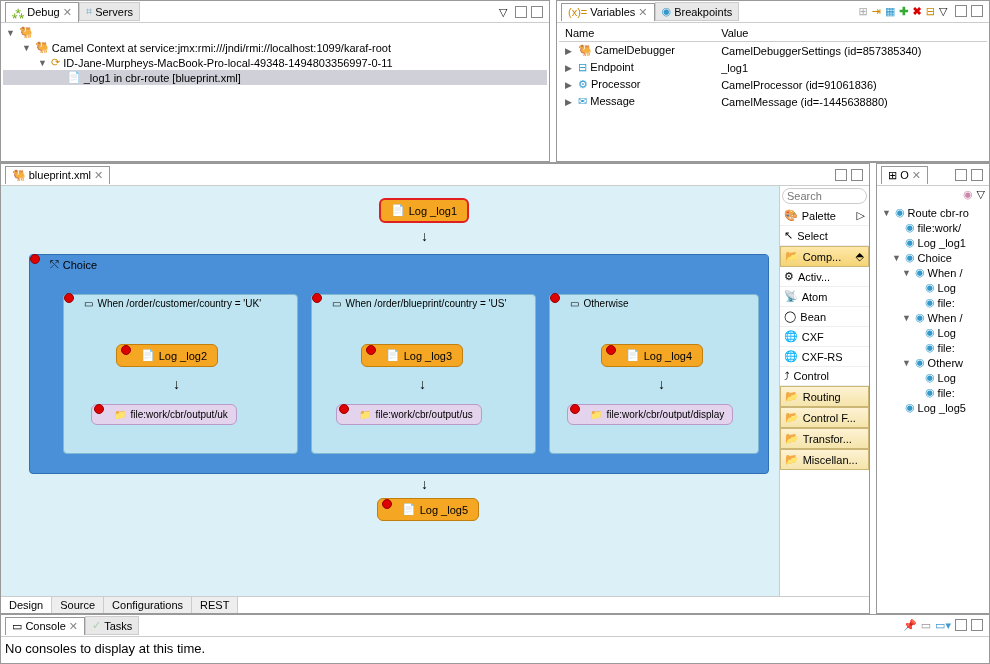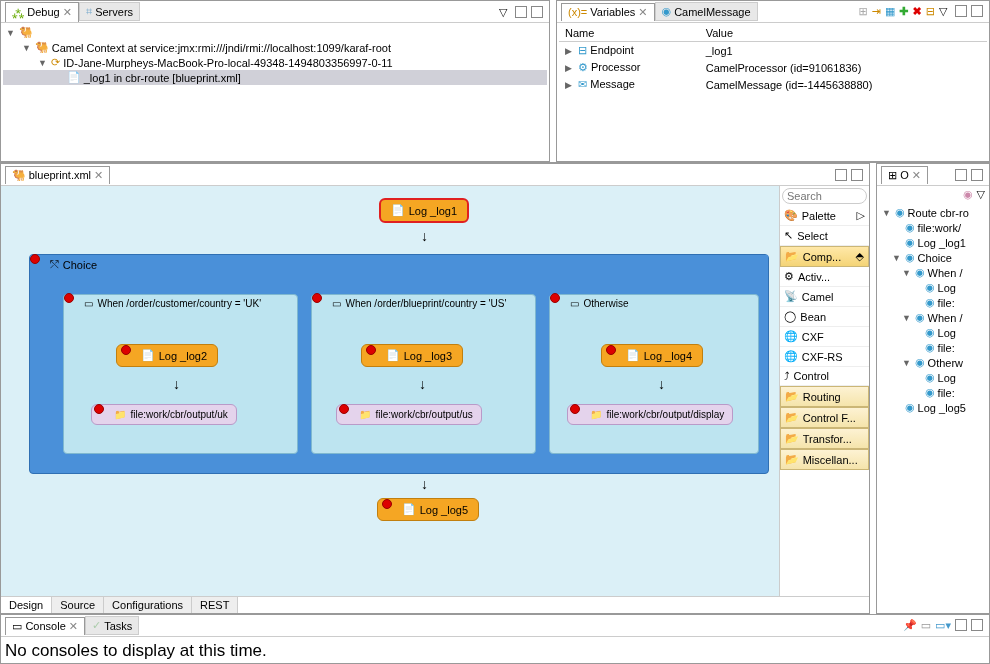--- a/index.html
+++ b/index.html
@@ -49,21 +49,21 @@
 .choice-box { position: absolute; background: #4a90d9; border: 1px solid #2f6fb3; border-radius: 4px; }
 .choice-header { display: flex; align-items: center; gap: 4px; padding: 3px 6px; color: #000; background: #4a90d9; }
 .when-box { position: absolute; background: #bde4f0; border: 1px solid #7fb8d0; border-radius: 4px; }
 .when-header { display: flex; align-items: center; gap: 4px; padding: 3px 6px; font-size: 10px; }
 .file-node { position: absolute; background: #e4d3ec; border: 1px solid #b99ac8; border-radius: 6px; display: flex; align-items: center; gap: 4px; padding: 4px 8px; font-size: 10px; }
 .bp-dot { width: 10px; height: 10px; background: #d00; border-radius: 50%; border: 1px solid #900; position: relative; top: -6px; left: -6px; }
 .arrow-down { position: absolute; font-size: 14px; color: #000; }
 
 
 .console-panel { height: 50px; border: 1px solid #999; display: flex; flex-direction: column; }
-.console-body { padding: 4px; font-size: 17px; }
+.console-body { padding: 4px; font-size: 13px; }
 
 .win-icon { width: 12px; height: 12px; border: 1px solid #888; display: inline-block; }
 </style>
 </head>
 <body>
 
 <div class="container">
 
   <div class="top-row">
     <div class="debug-panel">
@@ -112,21 +112,21 @@
 
     <div class="vars-panel">
       <div class="panel-header">
         <div class="panel-tab">
           <span style="color:#c80;">(x)=</span>
           <span>Variables</span>
           <span style="color:#888;">✕</span>
         </div>
         <div class="panel-tab panel-tab-inactive">
           <span style="color:#39c;">◉</span>
-          <span>CamelMessage</span>
+          <span>Breakpoints</span>
         </div>
         <div class="panel-controls">
           <span style="color:#aaa;">⊞</span>
           <span style="color:#c80;">⇥</span>
           <span style="color:#39c;">▦</span>
           <span style="color:#3a3;font-weight:bold;">✚</span>
           <span style="color:#d00;font-weight:bold;">✖</span>
           <span style="color:#c80;">⊟</span>
           <span class="win-icon" style="border:none;">▽</span>
           <span class="win-icon"></span>
@@ -135,20 +135,24 @@
       </div>
       <div class="panel-body">
         <table class="vars-table">
           <thead>
               <tr>
             <th>Name</th>
             <th>Value</th>
           </tr>
             </thead>
           <tbody id="vars-body">
+              <tr>
+                <td><span class="tree-arrow">▶</span> <span style="color:#c80;">🐫</span> CamelDebugger</td>
+                <td>CamelDebuggerSettings (id=857385340)</td>
+              </tr>
               <tr>
                 <td><span class="tree-arrow">▶</span> <span style="color:#39c;">⊟</span> Endpoint</td>
                 <td>_log1</td>
               </tr>
               <tr>
                 <td><span class="tree-arrow">▶</span> <span style="color:#39c;">⚙</span> Processor</td>
                 <td>CamelProcessor (id=91061836)</td>
               </tr>
               <tr>
                 <td><span class="tree-arrow">▶</span> <span style="color:#39c;">✉</span> Message</td>
@@ -273,21 +277,21 @@
             <span>Comp...</span>
             <span style="margin-left:auto;">⬘</span>
           </div>
           <div id="palette-items">
               <div class="palette-row">
                 <span>⚙</span>
                 <span>Activ...</span>
               </div>
               <div class="palette-row">
                 <span>📡</span>
-                <span>Camel</span>
+                <span>Atom</span>
               </div>
               <div class="palette-row">
                 <span>◯</span>
                 <span>Bean</span>
               </div>
               <div class="palette-row">
                 <span>🌐</span>
                 <span>CXF</span>
               </div>
               <div class="palette-row">

